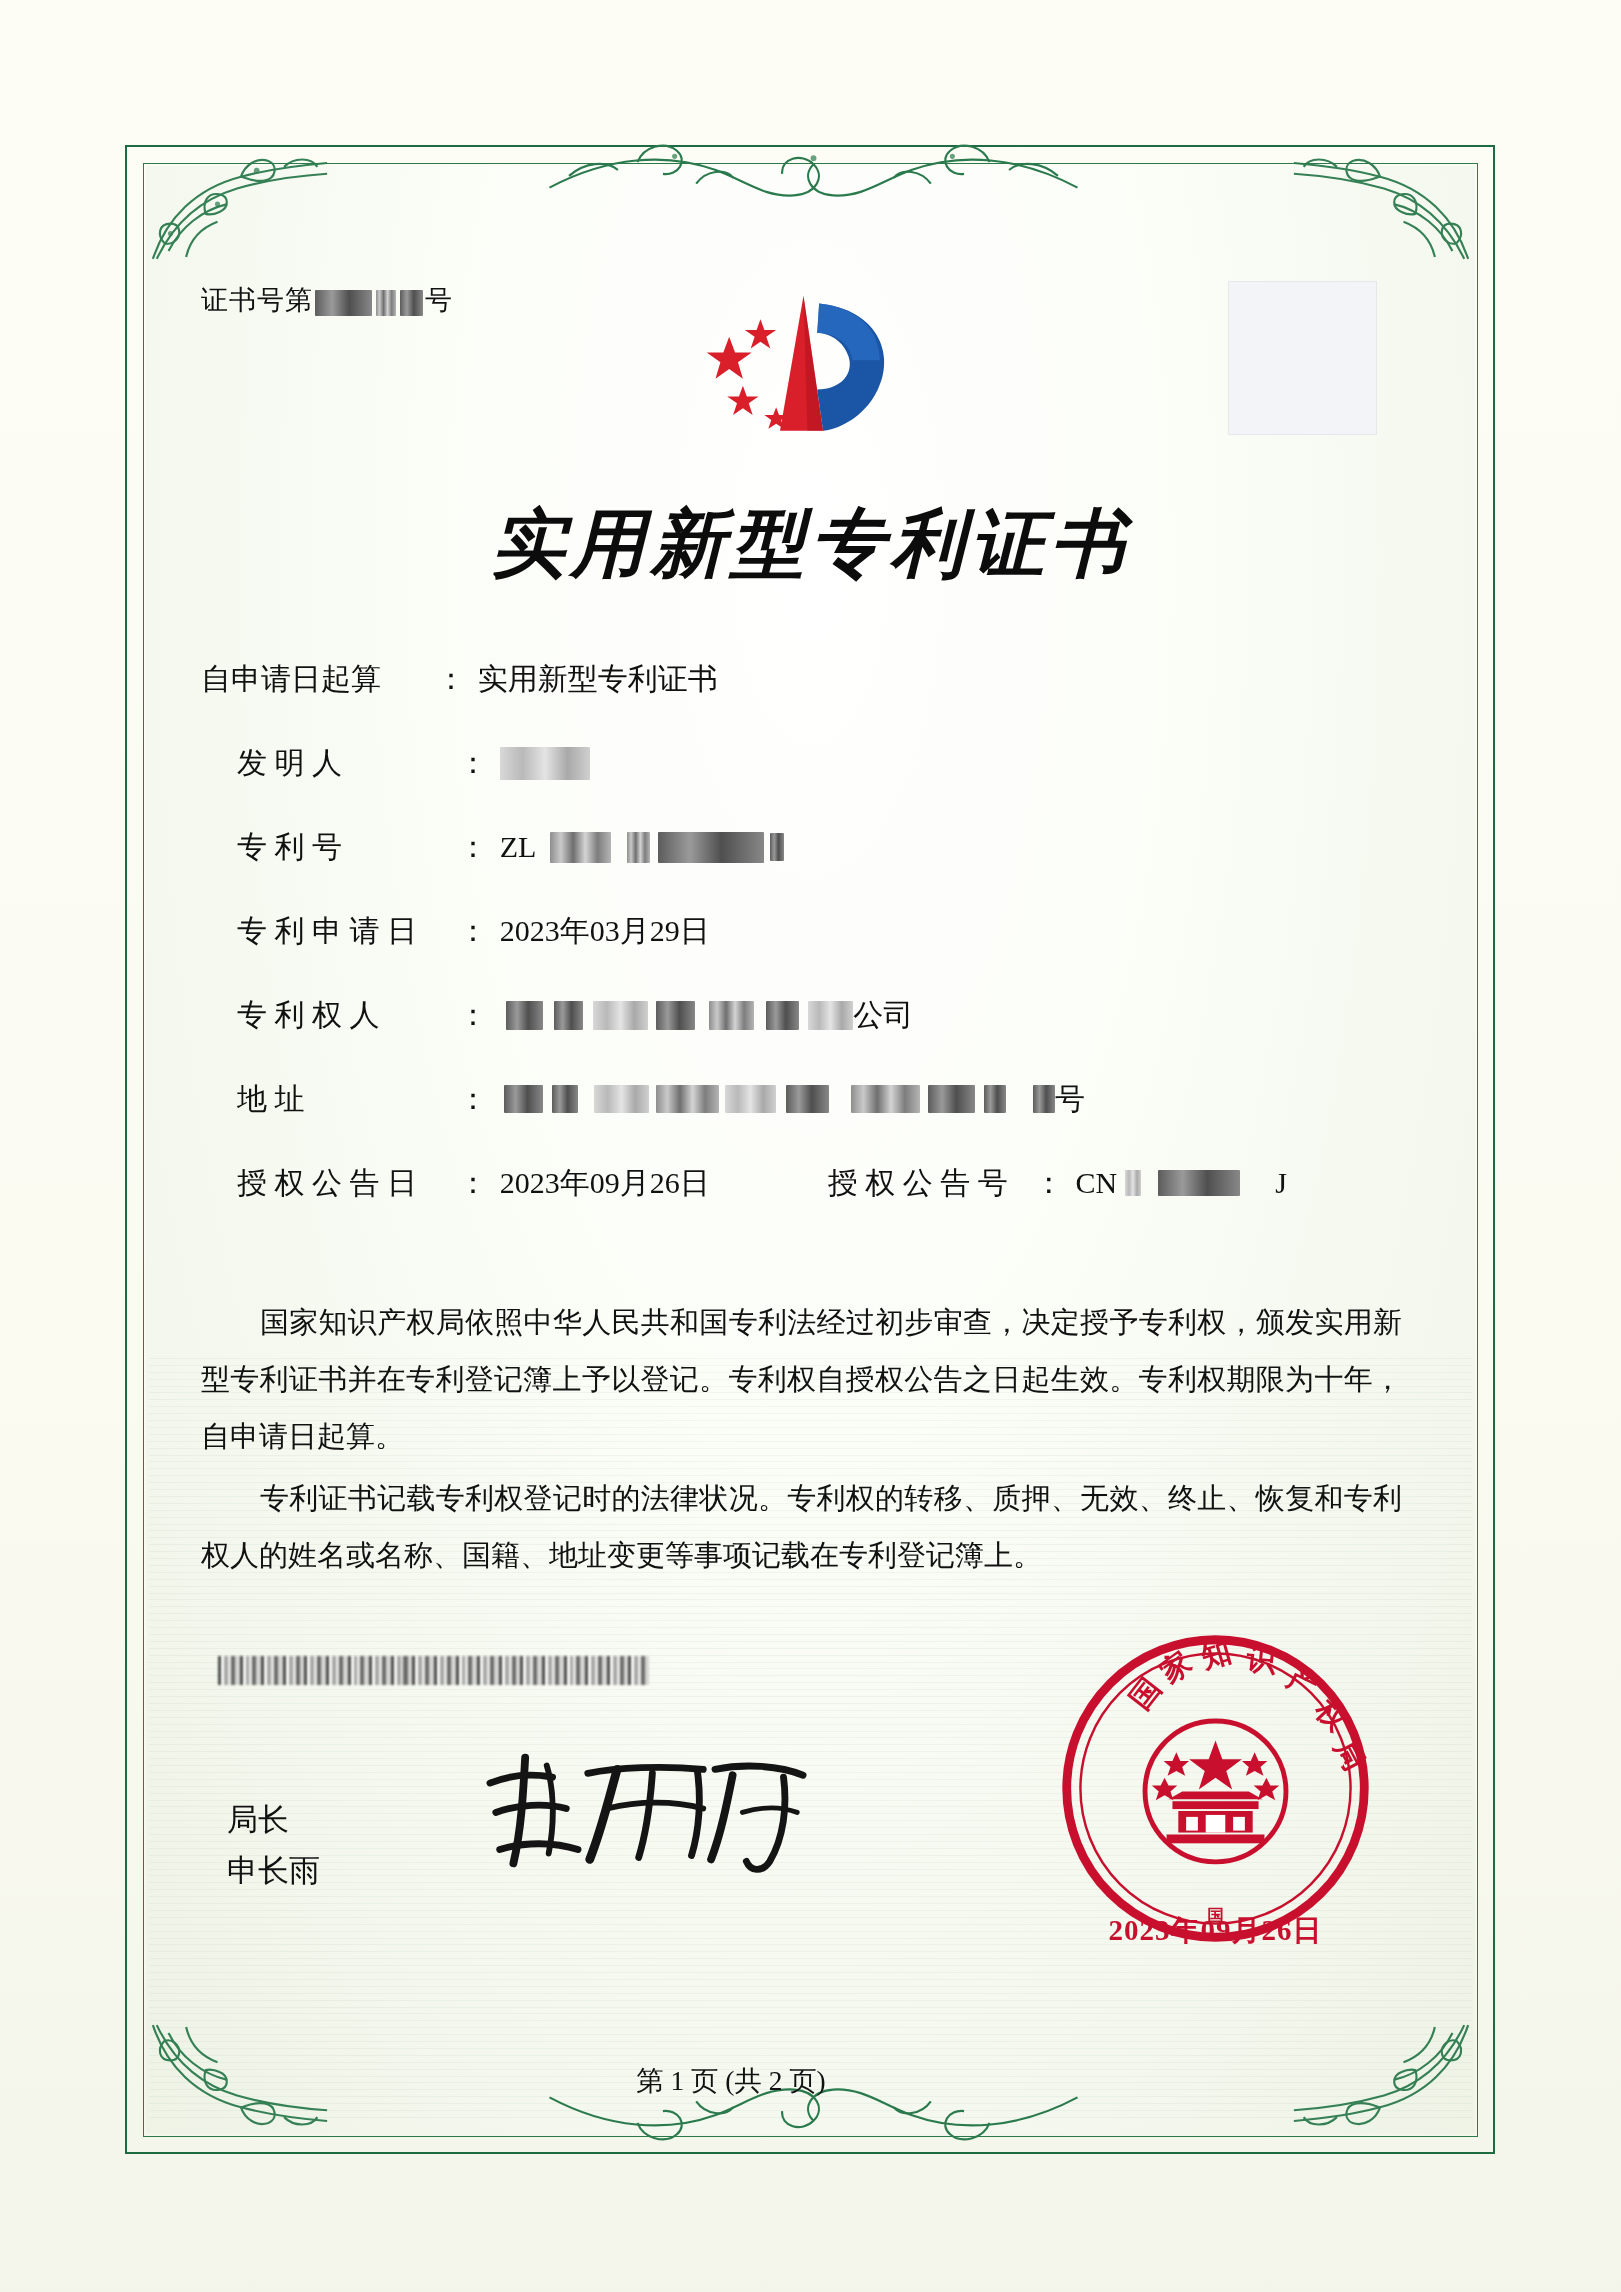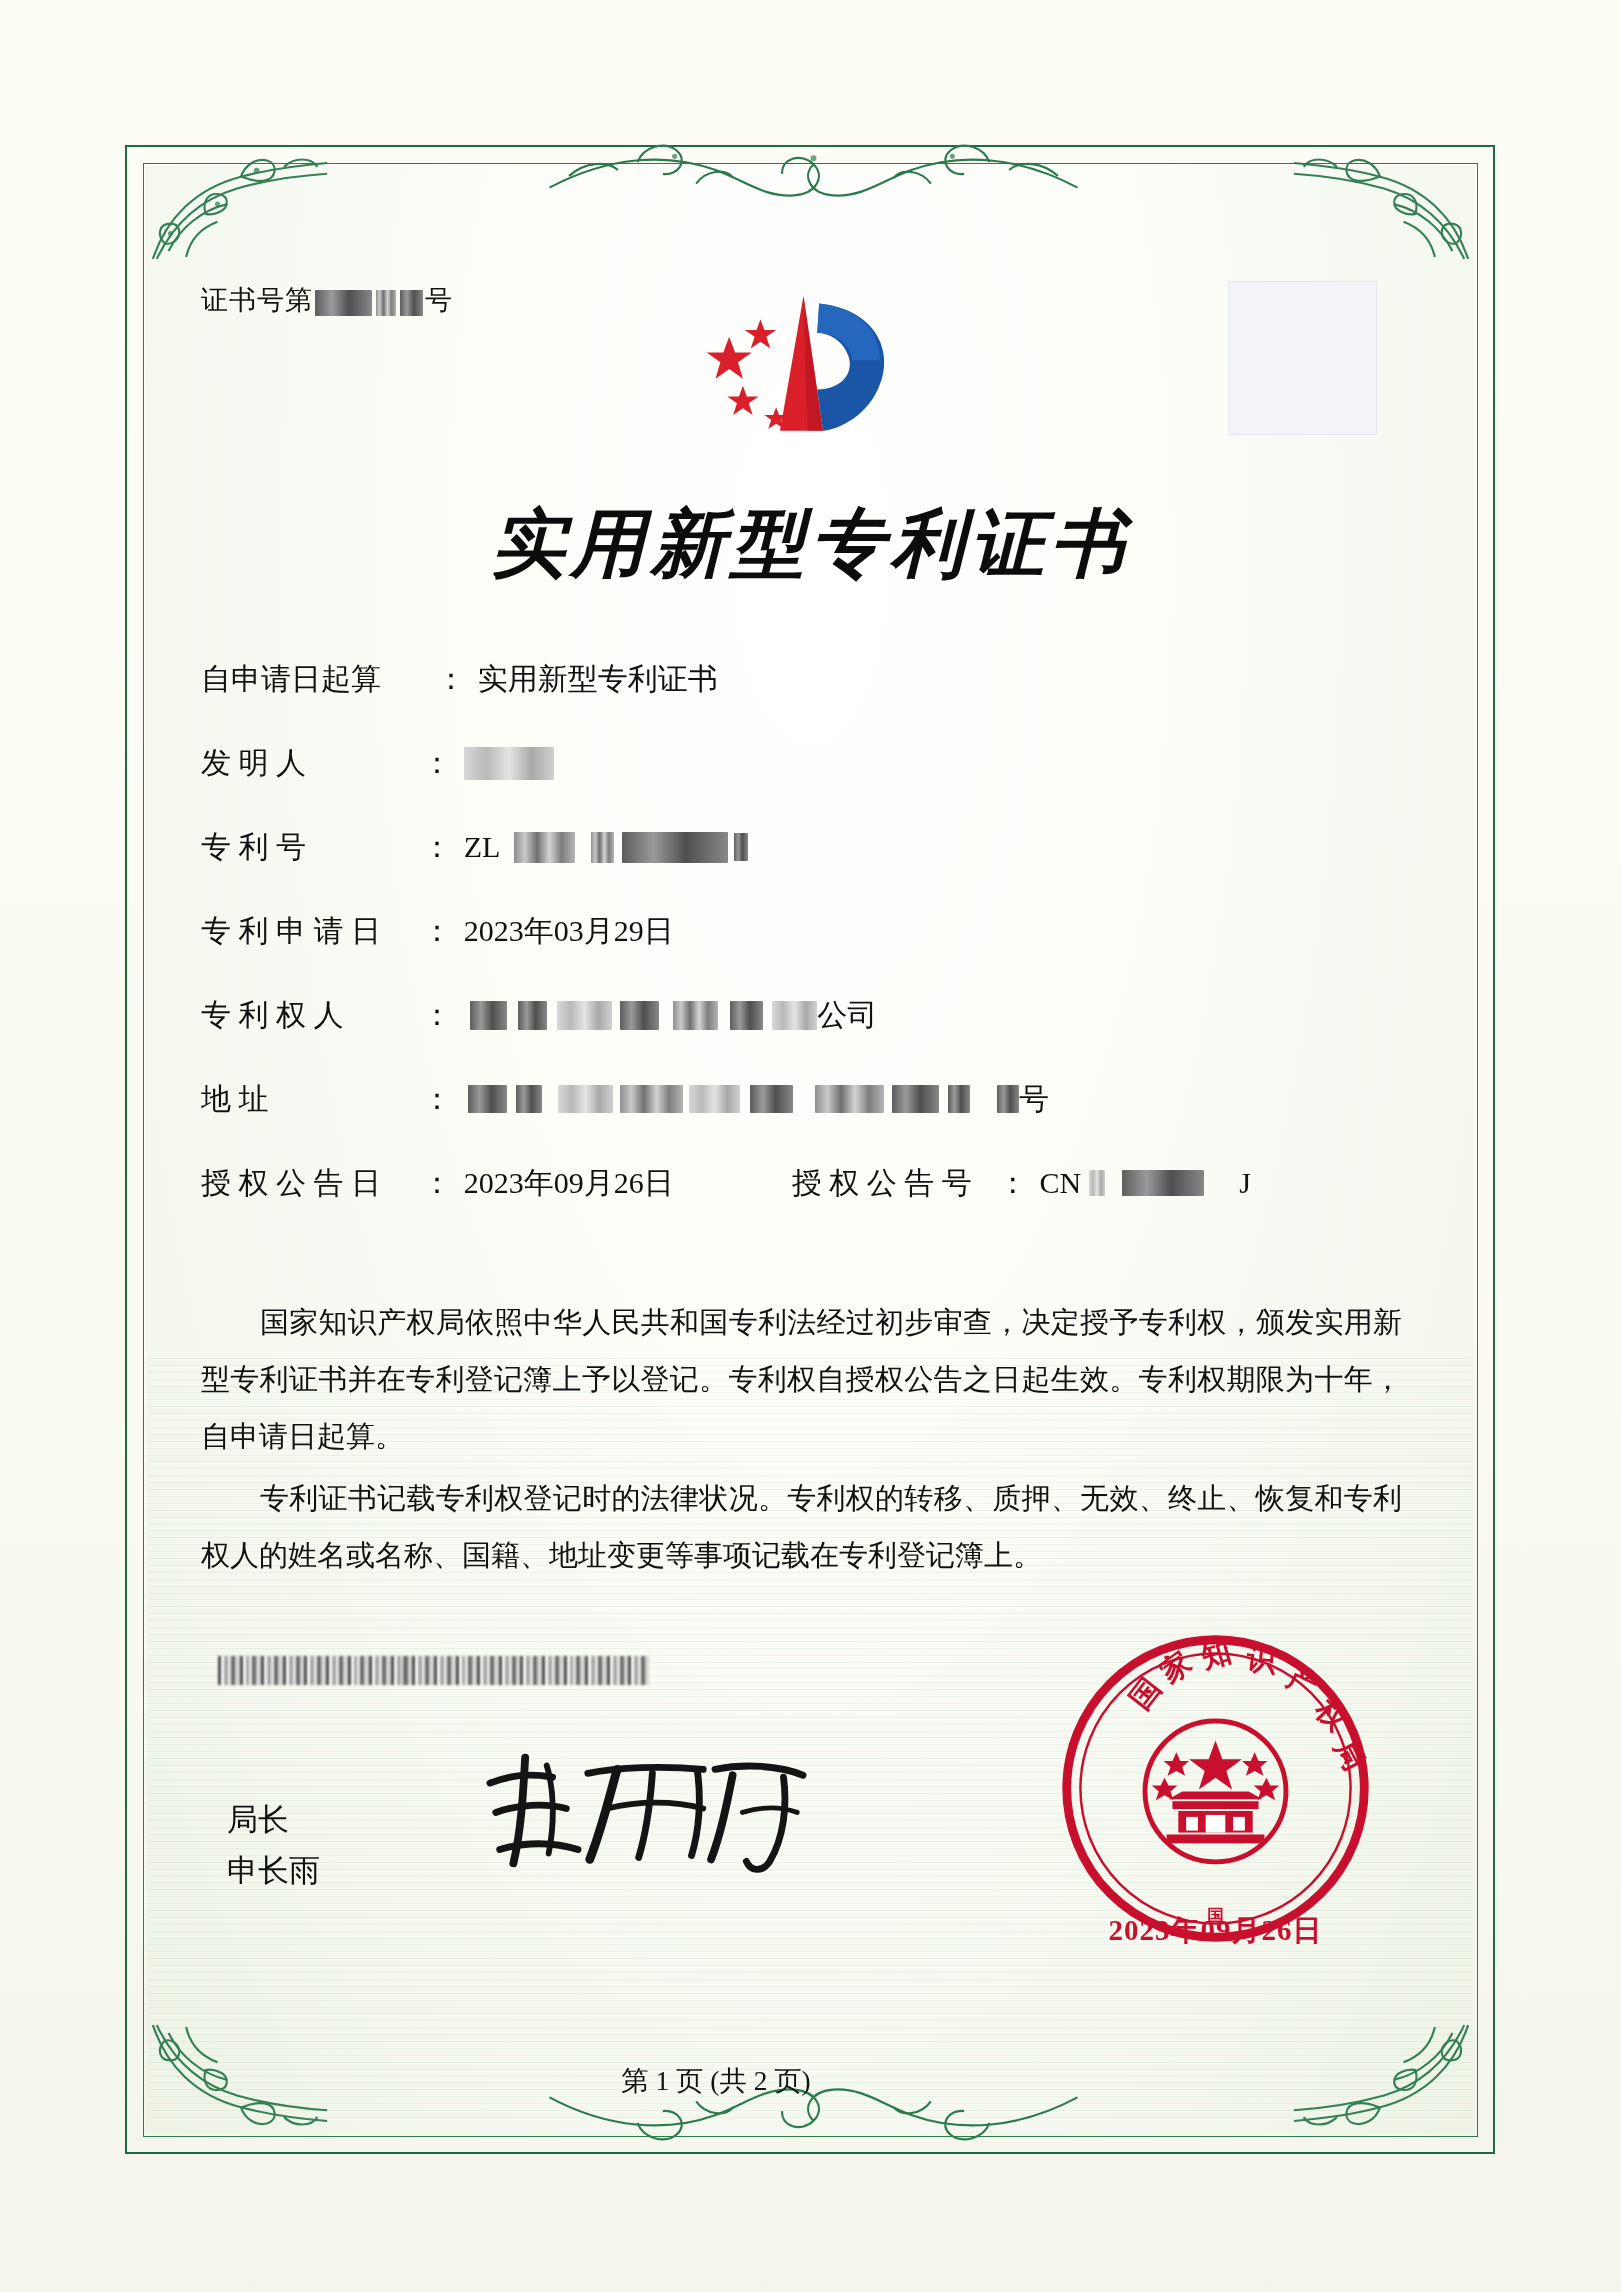--- a/index.html
+++ b/index.html
@@ -157,20 +157,21 @@
   }
   .lbl {
     display: inline-block;
     width: 235px;
     letter-spacing: 0px;
   }
   .lbl.spread {
     display: inline-flex;
     justify-content: space-between;
     width: 221px;
+    margin-left: 36px;
   }
   .colon { margin-right: 11.8px; }
   .val { font-size: 30px; color: #111; }
 
   .row .sub-lbl {
     margin-left: 118px;
     display: inline-flex;
     justify-content: space-between;
     width: 206px;
   }
@@ -239,20 +240,21 @@
   }
 
   
   .page-num {
     position: absolute;
     left: 0; top: 2063px;
     width: 1432px;
     text-align: center;
     font-size: 27.4px;
     color: #111;
+    padding-left: 15px;
   }
   .footnote {
     position: absolute;
     left: 0; top: 2186px;
     width: 1621px;
     text-align: center;
     font-size: 29px;
     color: #111;
     letter-spacing: 2px;
   }

